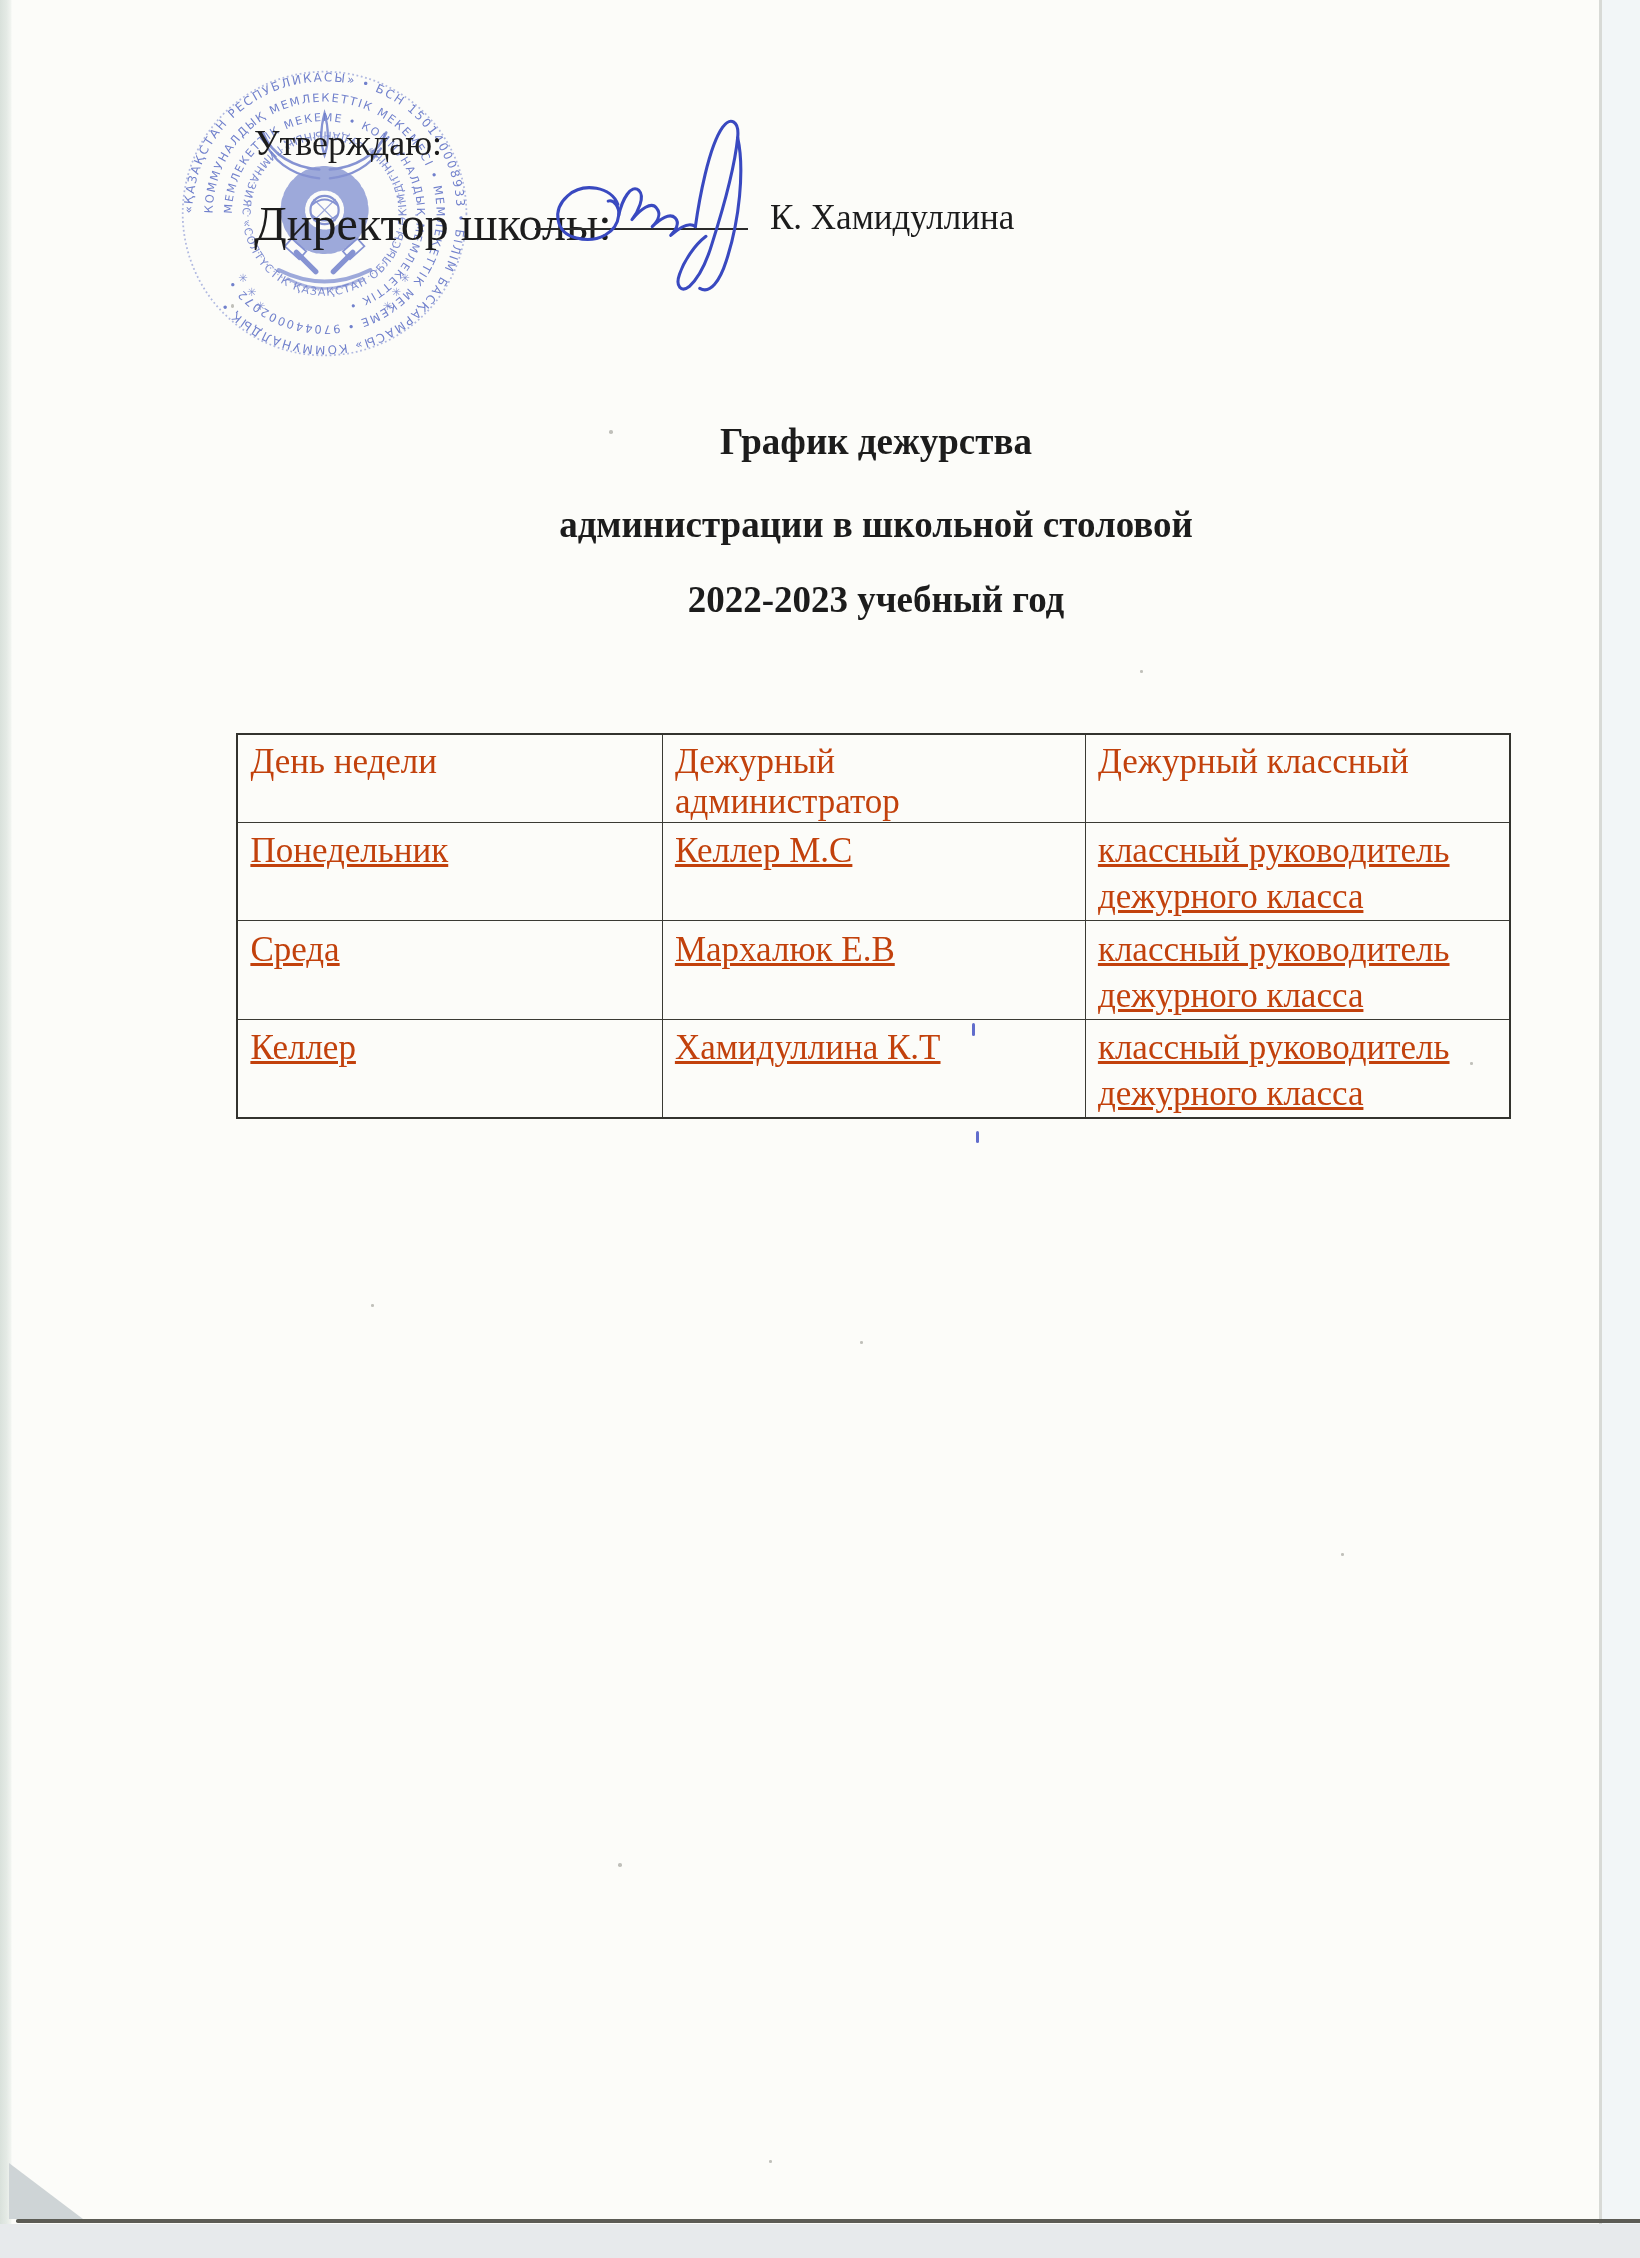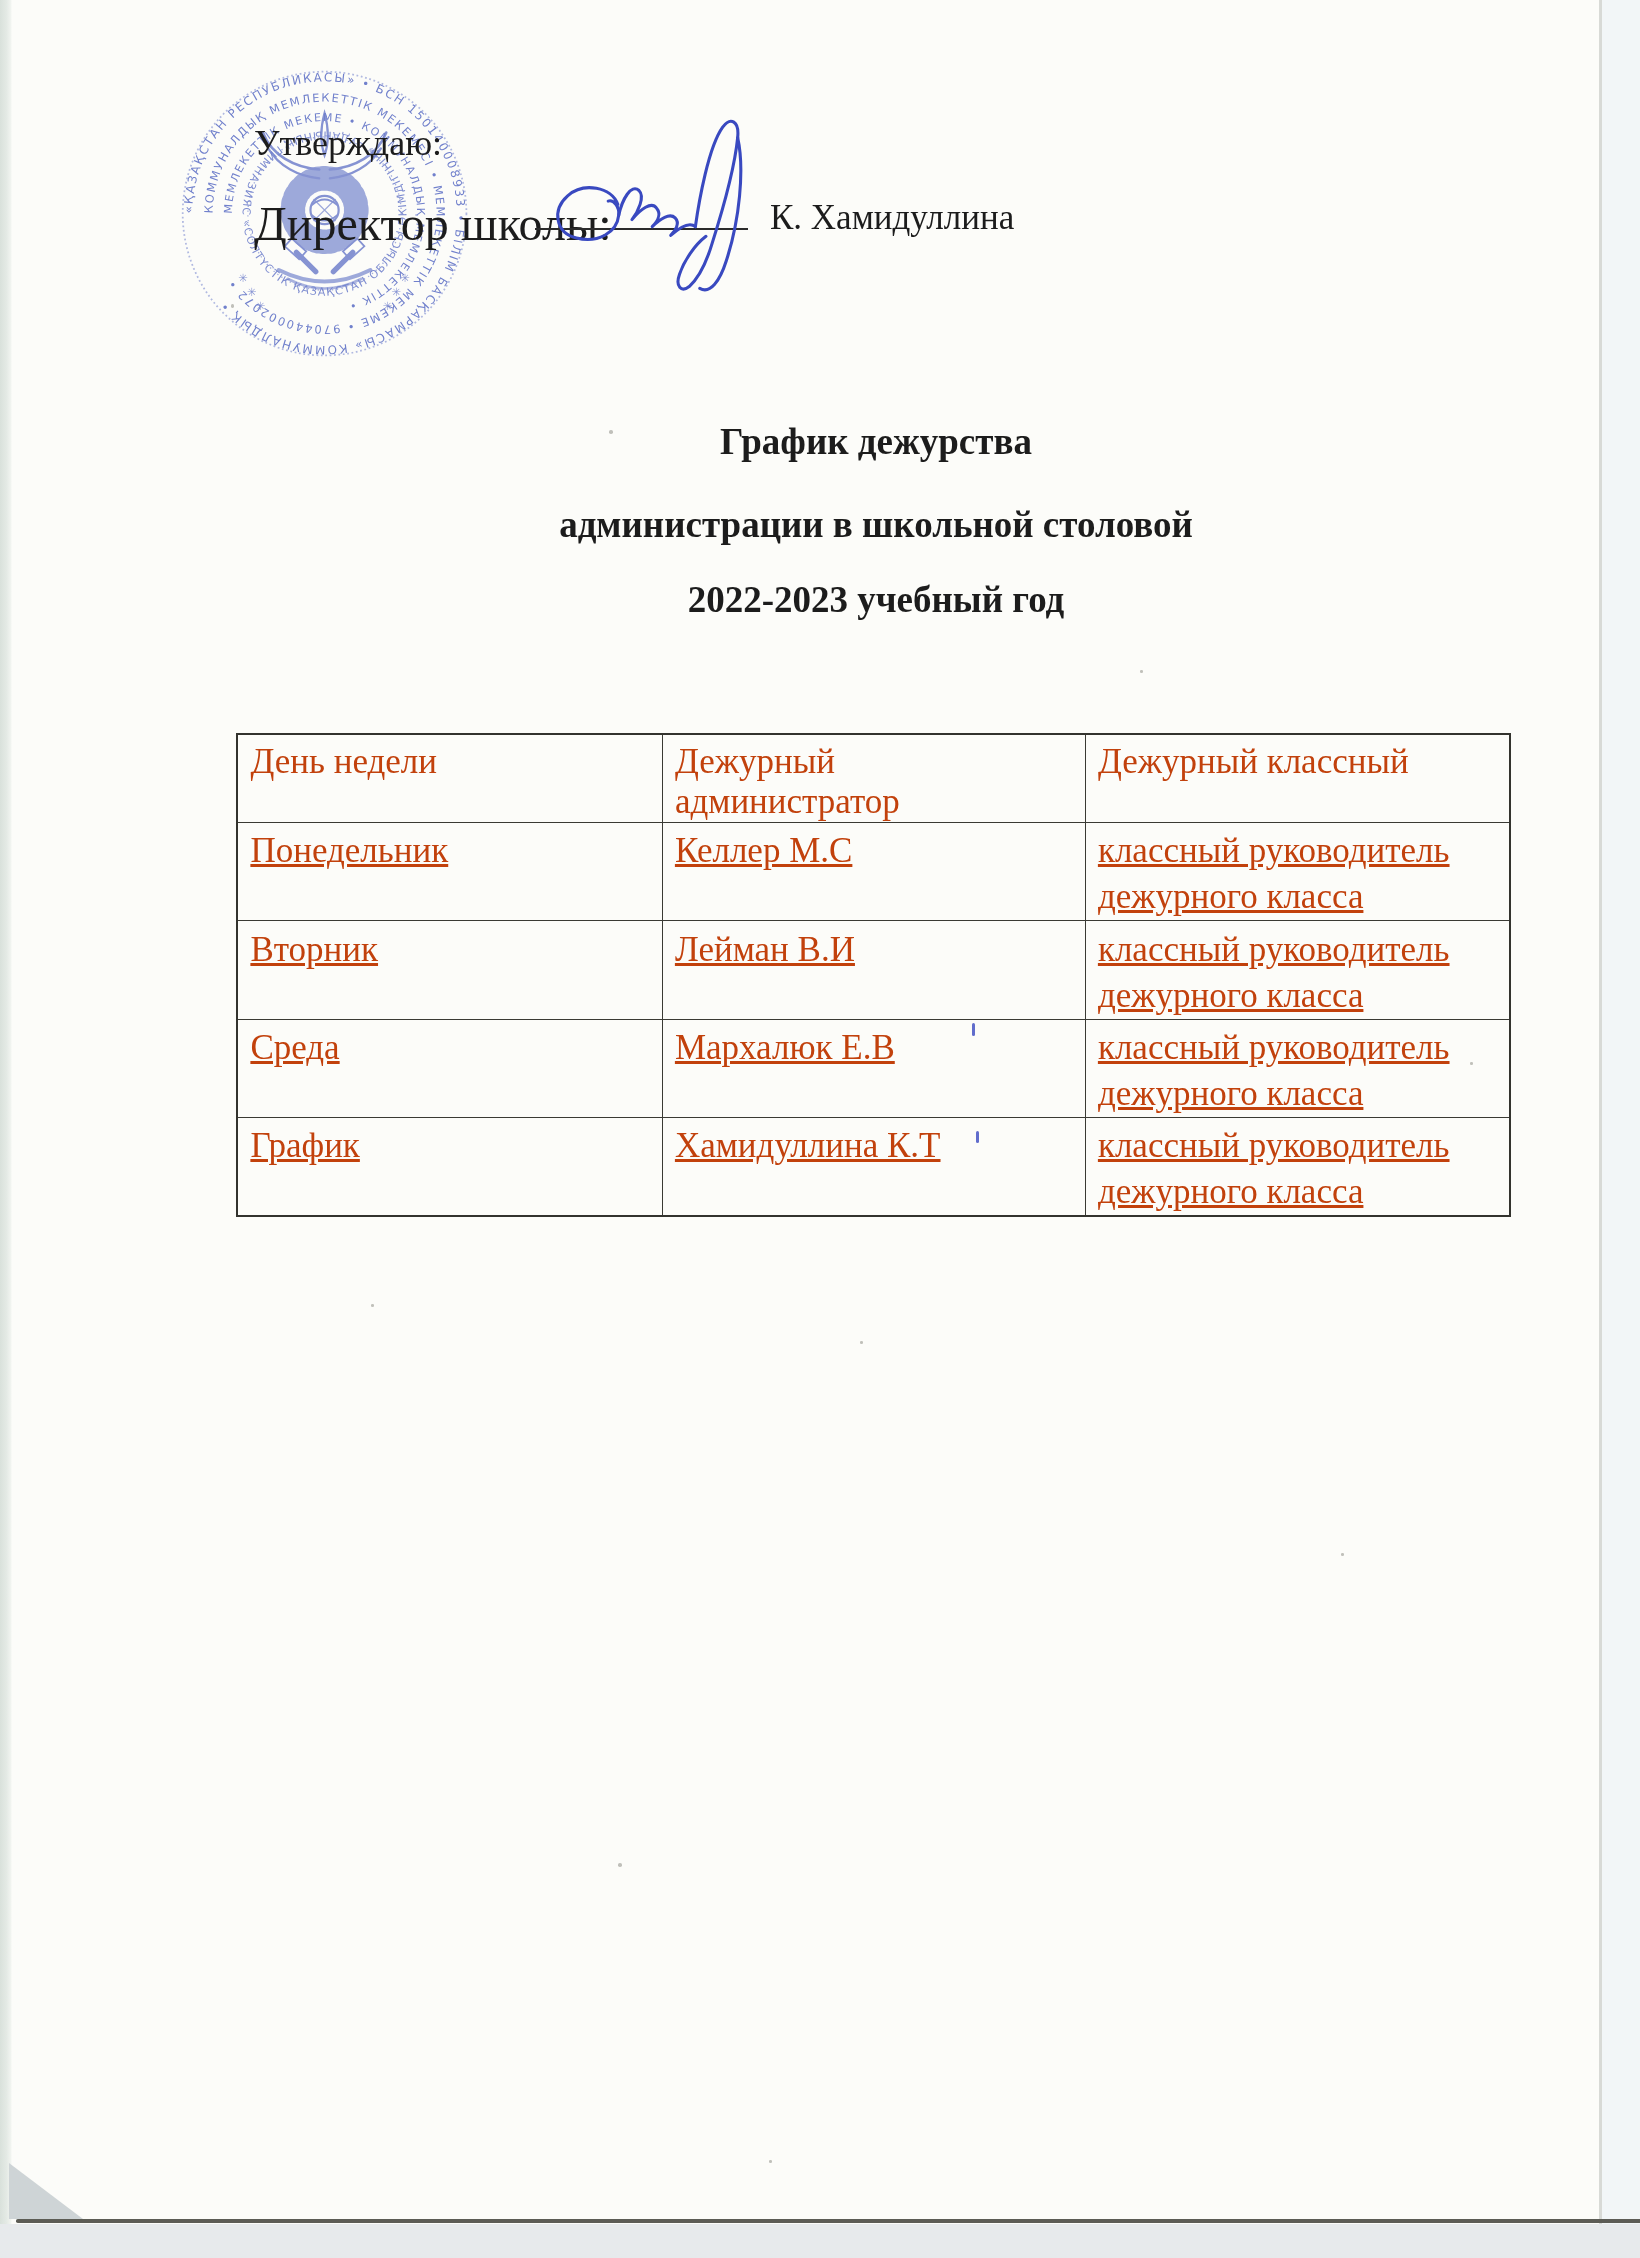--- a/index.html
+++ b/index.html
@@ -163,31 +163,26 @@
       <td>День недели</td>
       <td class="admin">Дежурный администратор</td>
       <td>Дежурный классный</td>
     </tr>
     <tr class="row">
       <td>Понедельник</td>
       <td class="admin">Келлер М.С</td>
       <td>классный руководитель дежурного класса</td>
     </tr>
     <tr class="row">
-      <td>Вторник</td>
-      <td class="admin">Лейман В.И</td>
-      <td>классный руководитель дежурного класса</td>
-    </tr>
-    <tr class="row">
       <td>Среда</td>
       <td class="admin">Мархалюк Е.В</td>
       <td>классный руководитель дежурного класса</td>
     </tr>
     <tr class="row">
-      <td>График</td>
+      <td>Келлер</td>
       <td class="admin">Хамидуллина К.Т</td>
       <td>классный руководитель дежурного класса</td>
     </tr>
   </tbody>
     </table>
 
   <div class="ink-tick" style="left:972px;top:1023px;height:13.2px;"></div>
   <div class="ink-tick" style="left:976px;top:1131px;height:11.5px;"></div>
   <div class="speck" style="left:609px;top:430px;width:3.5px;height:3.5px;"></div>
   <div class="speck" style="left:231px;top:304px;width:2.6px;height:3.5px;"></div>

